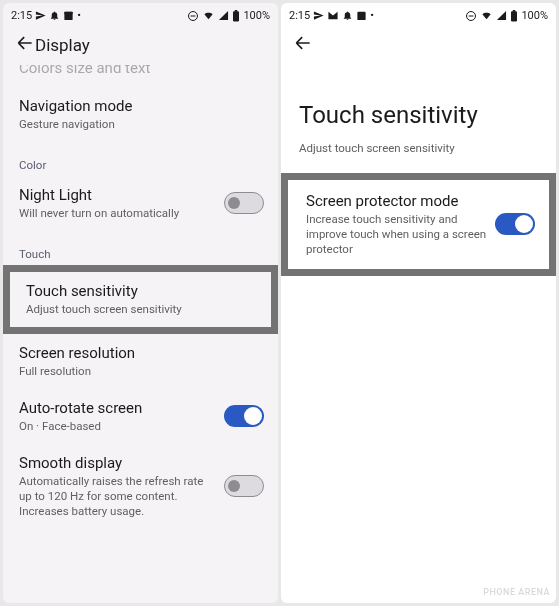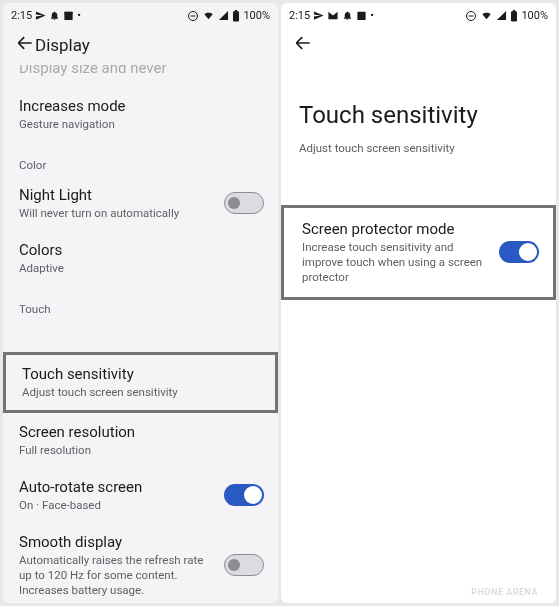--- a/index.html
+++ b/index.html
@@ -101,43 +101,42 @@
     background: #2b59c3;
     justify-content: flex-end;
   }
   .toggle.on .knob {
     width: 18px; height: 18px;
     background: #fff;
     border-radius: 50%;
     margin-right: 2px;
   }
   .redbox {
-    border: 3px solid #737373;
-    margin-top: 32px;
+    border: 7px solid #737373;
   }
   .bigtitle {
     font-size: 24px;
     color: #1b1b1b;
     padding: 36px 18px 6px;
     font-weight: 400;
   }
   .bigsub {
     font-size: 11.5px;
     color: #5f5f63;
     padding: 6px 18px 18px;
   }
   .r-item {
     padding: 12px 60px 12px 18px;
     position: relative;
   }
   .r-item .title { font-size: 15px; color: #1b1b1b; }
   .r-item .sub { font-size: 11.5px; color: #5f5f63; margin-top: 2px; line-height: 1.3; }
   .watermark {
     position: absolute;
-    right: 18px;
+    right: 6px;
     bottom: 6px;
     font-size: 9px;
     letter-spacing: .5px;
     color: rgba(0,0,0,.15);
     font-weight: 600;
   }
 </style>
 </head>
 <body>
 
@@ -193,41 +192,37 @@
   <div class="appbar">
     <span class="back-btn">
       <svg width="20" height="20" viewBox="0 0 24 24">
           <path fill="none" stroke="#1b1b1b" stroke-width="2" d="M20 12H4m0 0l7-7m-7 7l7 7"></path>
         </svg>
     </span>
     <span class="appbar-title">Display</span>
   </div>
 
   <div class="scroll">
-    <div class="cutoff">Display size and never</div>
+    <div class="cutoff">Colors size and text</div>
 
     <div class="item">
-      <div class="title">Increases mode</div>
+      <div class="title">Navigation mode</div>
       <div class="sub">Gesture navigation</div>
     </div>
 
     <div class="section">Color</div>
 
     <div class="item toggle-row">
       <div class="title">Night Light</div>
       <div class="sub">Will never turn on automatically</div>
       <div class="toggle off">
           <div class="knob"></div>
         </div>
     </div>
 
-    <div class="item">
-      <div class="title">Colors</div>
-      <div class="sub">Adaptive</div>
-    </div>
 
     <div class="section">Touch</div>
 
     <div class="item redbox">
       <div class="title">Touch sensitivity</div>
       <div class="sub">Adjust touch screen sensitivity</div>
     </div>
 
 
     <div class="item">

